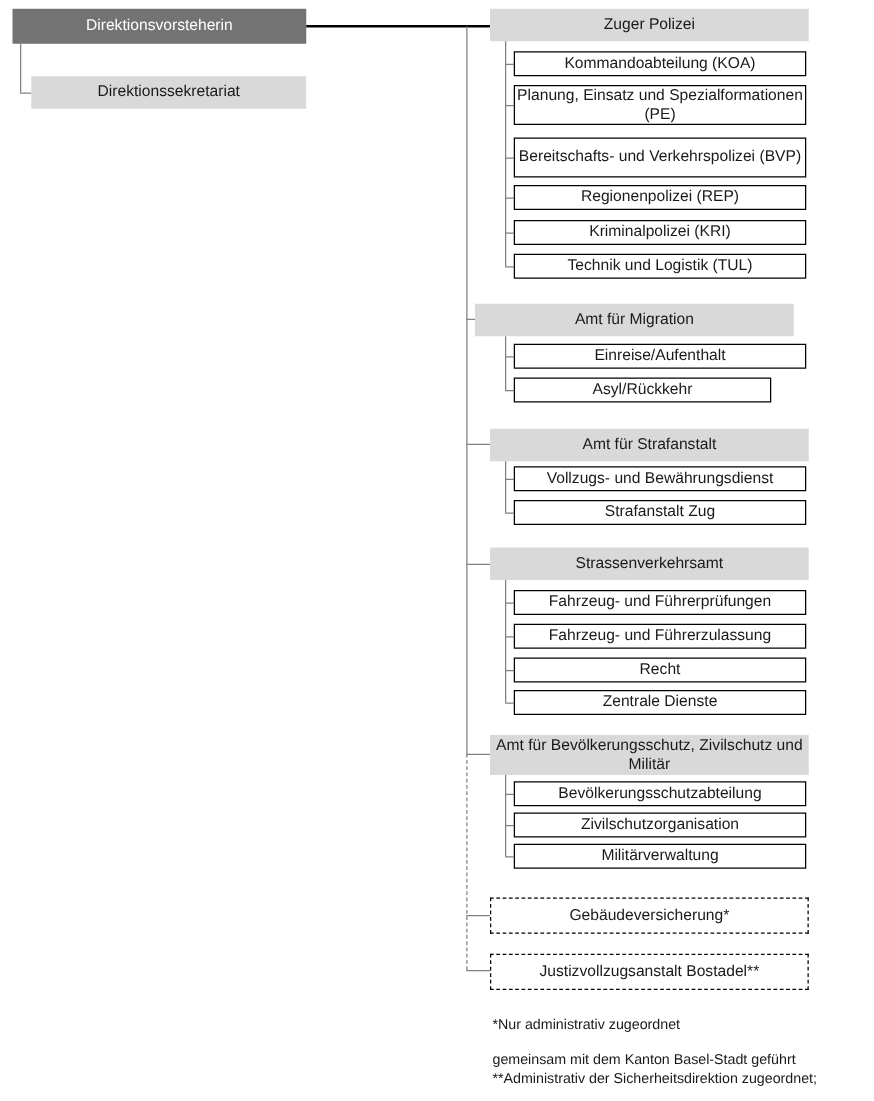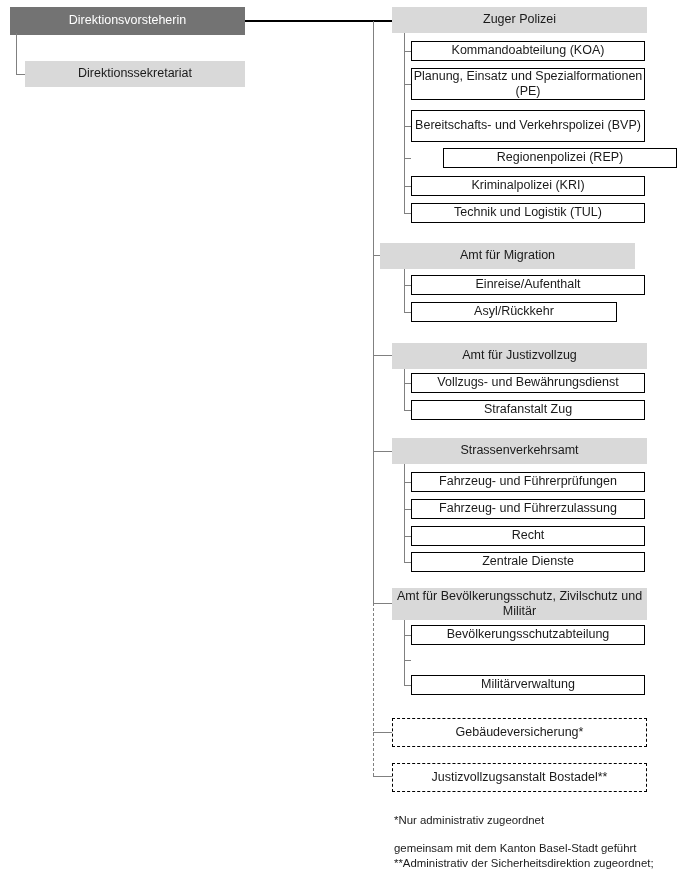--- a/index.html
+++ b/index.html
@@ -56,33 +56,33 @@
   <div class="hline" style="left:404px;top:51px;width:7px;"></div>
   <div class="hline" style="left:404px;top:84px;width:7px;"></div>
   <div class="hline" style="left:404px;top:126px;width:7px;"></div>
   <div class="hline" style="left:404px;top:158px;width:7px;"></div>
   <div class="hline" style="left:404px;top:186px;width:7px;"></div>
   <div class="hline" style="left:404px;top:213px;width:7px;"></div>
 
   <div class="box child-box" style="left:411px;top:41px;width:234px;height:20px;">Kommandoabteilung (KOA)</div>
   <div class="box child-box" style="left:411px;top:68px;width:234px;height:32px;">Planung, Einsatz und Spezialformationen (PE)</div>
   <div class="box child-box" style="left:411px;top:110px;width:234px;height:32px;">Bereitschafts- und Verkehrspolizei (BVP)</div>
-  <div class="box child-box" style="left:411px;top:148px;width:234px;height:20px;margin-left:32px;">Regionenpolizei (REP)</div>
+  <div class="box child-box" style="left:411px;top:148px;width:234px;height:20px;">Regionenpolizei (REP)</div>
   <div class="box child-box" style="left:411px;top:176px;width:234px;height:20px;">Kriminalpolizei (KRI)</div>
   <div class="box child-box" style="left:411px;top:203px;width:234px;height:20px;">Technik und Logistik (TUL)</div>
 
   <div class="box gray-box" style="left:380px;top:243px;width:255px;height:26px;">Amt für Migration</div>
   <div class="vline" style="left:404px;top:269px;height:43px;"></div>
   <div class="hline" style="left:404px;top:285px;width:7px;"></div>
   <div class="hline" style="left:404px;top:312px;width:7px;"></div>
 
   <div class="box child-box" style="left:411px;top:275px;width:234px;height:20px;">Einreise/Aufenthalt</div>
   <div class="box child-box" style="left:411px;top:302px;width:206px;height:20px;">Asyl/Rückkehr</div>
 
-  <div class="box gray-box" style="left:392px;top:343px;width:255px;height:26px;">Amt für Justizvollzug</div>
+  <div class="box gray-box" style="left:392px;top:343px;width:255px;height:26px;">Amt für Strafanstalt</div>
   <div class="vline" style="left:404px;top:369px;height:41px;"></div>
   <div class="hline" style="left:404px;top:383px;width:7px;"></div>
   <div class="hline" style="left:404px;top:410px;width:7px;"></div>
 
   <div class="box child-box" style="left:411px;top:373px;width:234px;height:20px;">Vollzugs- und Bewährungsdienst</div>
   <div class="box child-box" style="left:411px;top:400px;width:234px;height:20px;">Strafanstalt Zug</div>
 
   <div class="box gray-box" style="left:392px;top:438px;width:255px;height:26px;">Strassenverkehrsamt</div>
   <div class="vline" style="left:404px;top:464px;height:98px;"></div>
   <div class="hline" style="left:404px;top:482px;width:7px;"></div>
@@ -95,20 +95,21 @@
   <div class="box child-box" style="left:411px;top:526px;width:234px;height:20px;">Recht</div>
   <div class="box child-box" style="left:411px;top:552px;width:234px;height:20px;">Zentrale Dienste</div>
 
   <div class="box gray-box" style="left:392px;top:588px;width:255px;height:32px;">Amt für Bevölkerungsschutz, Zivilschutz und Militär</div>
   <div class="vline" style="left:404px;top:620px;height:65px;"></div>
   <div class="hline" style="left:404px;top:635px;width:7px;"></div>
   <div class="hline" style="left:404px;top:660px;width:7px;"></div>
   <div class="hline" style="left:404px;top:685px;width:7px;"></div>
 
   <div class="box child-box" style="left:411px;top:625px;width:234px;height:20px;">Bevölkerungsschutzabteilung</div>
+  <div class="box child-box" style="left:411px;top:650px;width:234px;height:20px;">Zivilschutzorganisation</div>
   <div class="box child-box" style="left:411px;top:675px;width:234px;height:20px;">Militärverwaltung</div>
 
   <div class="box dashed-box" style="left:392px;top:718px;width:255px;height:29px;">Gebäudeversicherung*</div>
   <div class="box dashed-box" style="left:392px;top:763px;width:255px;height:29px;">Justizvollzugsanstalt Bostadel**</div>
 
   <div class="footnote" style="left:394px;top:813px;width:300px;">*Nur administrativ zugeordnet</div>
   <div class="footnote" style="left:394px;top:841px;width:304px;">
     <span style="display:block;">gemeinsam mit dem Kanton Basel-Stadt geführt</span>
     <span style="display:block;">**Administrativ der Sicherheitsdirektion zugeordnet;</span>
   </div>

